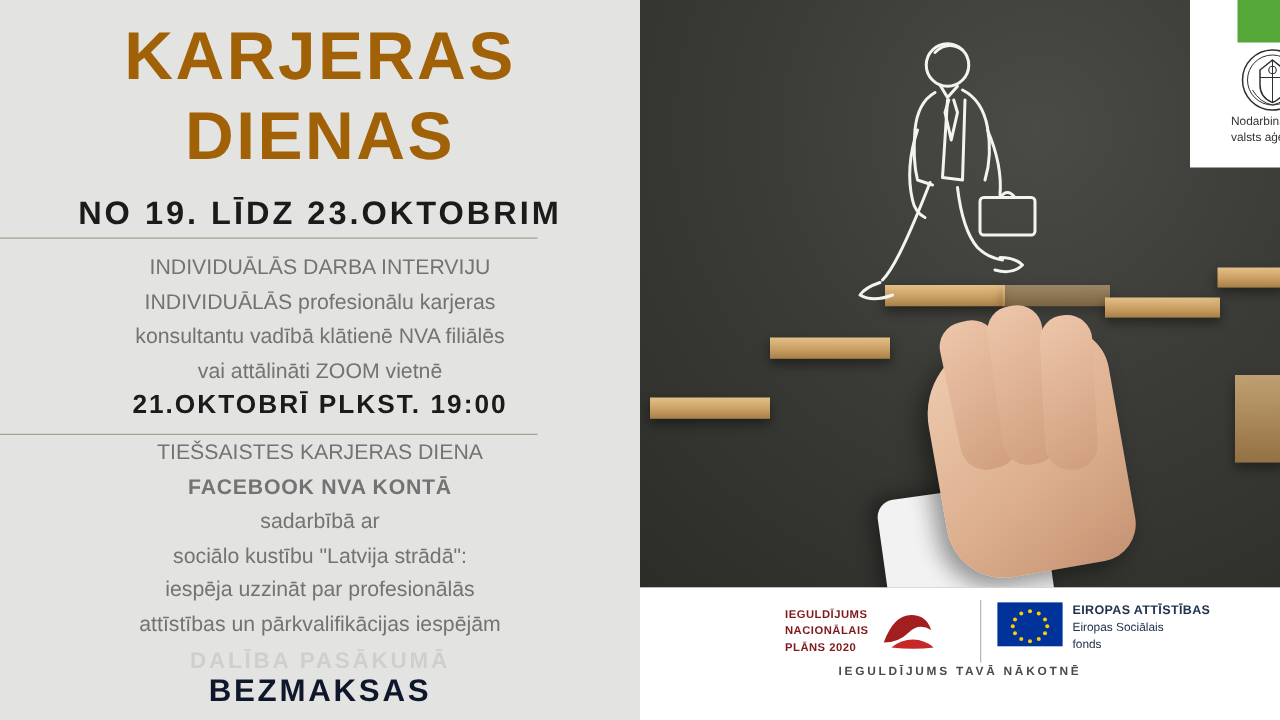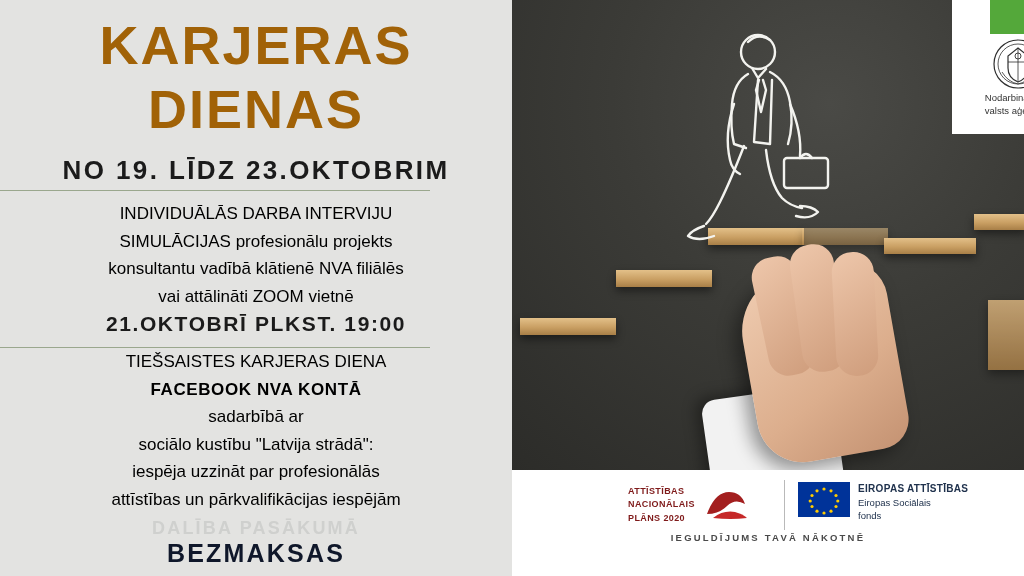--- a/index.html
+++ b/index.html
@@ -63,21 +63,21 @@
     background: #9aa78d;
   }
   .rule.r1 { top: 190px; }
   .rule.r2 { top: 347px; }
 
   .para {
     position: absolute;
     left: 0;
     width: 512px;
     text-align: center;
-    color: #000000;
+    color: #737373;
     font-size: 17px;
     line-height: 1.62;
   }
   .para.p1 { top: 200px; }
   .para.p2 { top: 348px; }
 
   .time-head {
     position: absolute;
     top: 312px;
     left: 0;
@@ -301,21 +301,21 @@
       <div class="title-line">KARJERAS</div>
       <div class="title-line">DIENAS</div>
     </div>
 
     <div class="subtitle">NO 19. LĪDZ 23.OKTOBRIM</div>
 
     <div class="rule r1"></div>
 
     <div class="para p1">
       <div>INDIVIDUĀLĀS DARBA INTERVIJU</div>
-      <div>SIMULĀCIJAS profesionālu projekts</div>
+      <div>INDIVIDUĀLĀS profesionālu karjeras</div>
       <div>konsultantu vadībā klātienē NVA filiālēs</div>
       <div>vai attālināti ZOOM vietnē</div>
     </div>
 
     <div class="time-head">21.OKTOBRĪ PLKST. 19:00</div>
 
     <div class="rule r2"></div>
 
     <div class="para p2">
       <div>TIEŠSAISTES KARJERAS DIENA</div>
@@ -391,21 +391,21 @@
         <div>Nodarbinātības</div>
         <div>valsts aģentūra</div>
       </div>
     </div>
   </div>
 
   <div class="bottom-strip">
 
     <div class="nap-logo">
       <div class="nap-text">
-        <div>ATTĪSTĪBAS</div>
+        <div>IEGULDĪJUMS</div>
         <div>NACIONĀLAIS</div>
         <div>PLĀNS 2020</div>
       </div>
       <div class="nap-mark">
         <svg viewBox="0 0 46 34" width="46" height="34">
           <path d="M4 26 q8 -22 22 -22 q12 0 16 12 q-10 -6 -18 2 q-8 8 -20 8 z" fill="#a31f1f"></path>
           <path d="M10 30 q10 -8 22 -6 q8 2 12 6 q-16 2 -34 0 z" fill="#c62828"></path>
         </svg>
       </div>
     </div>

